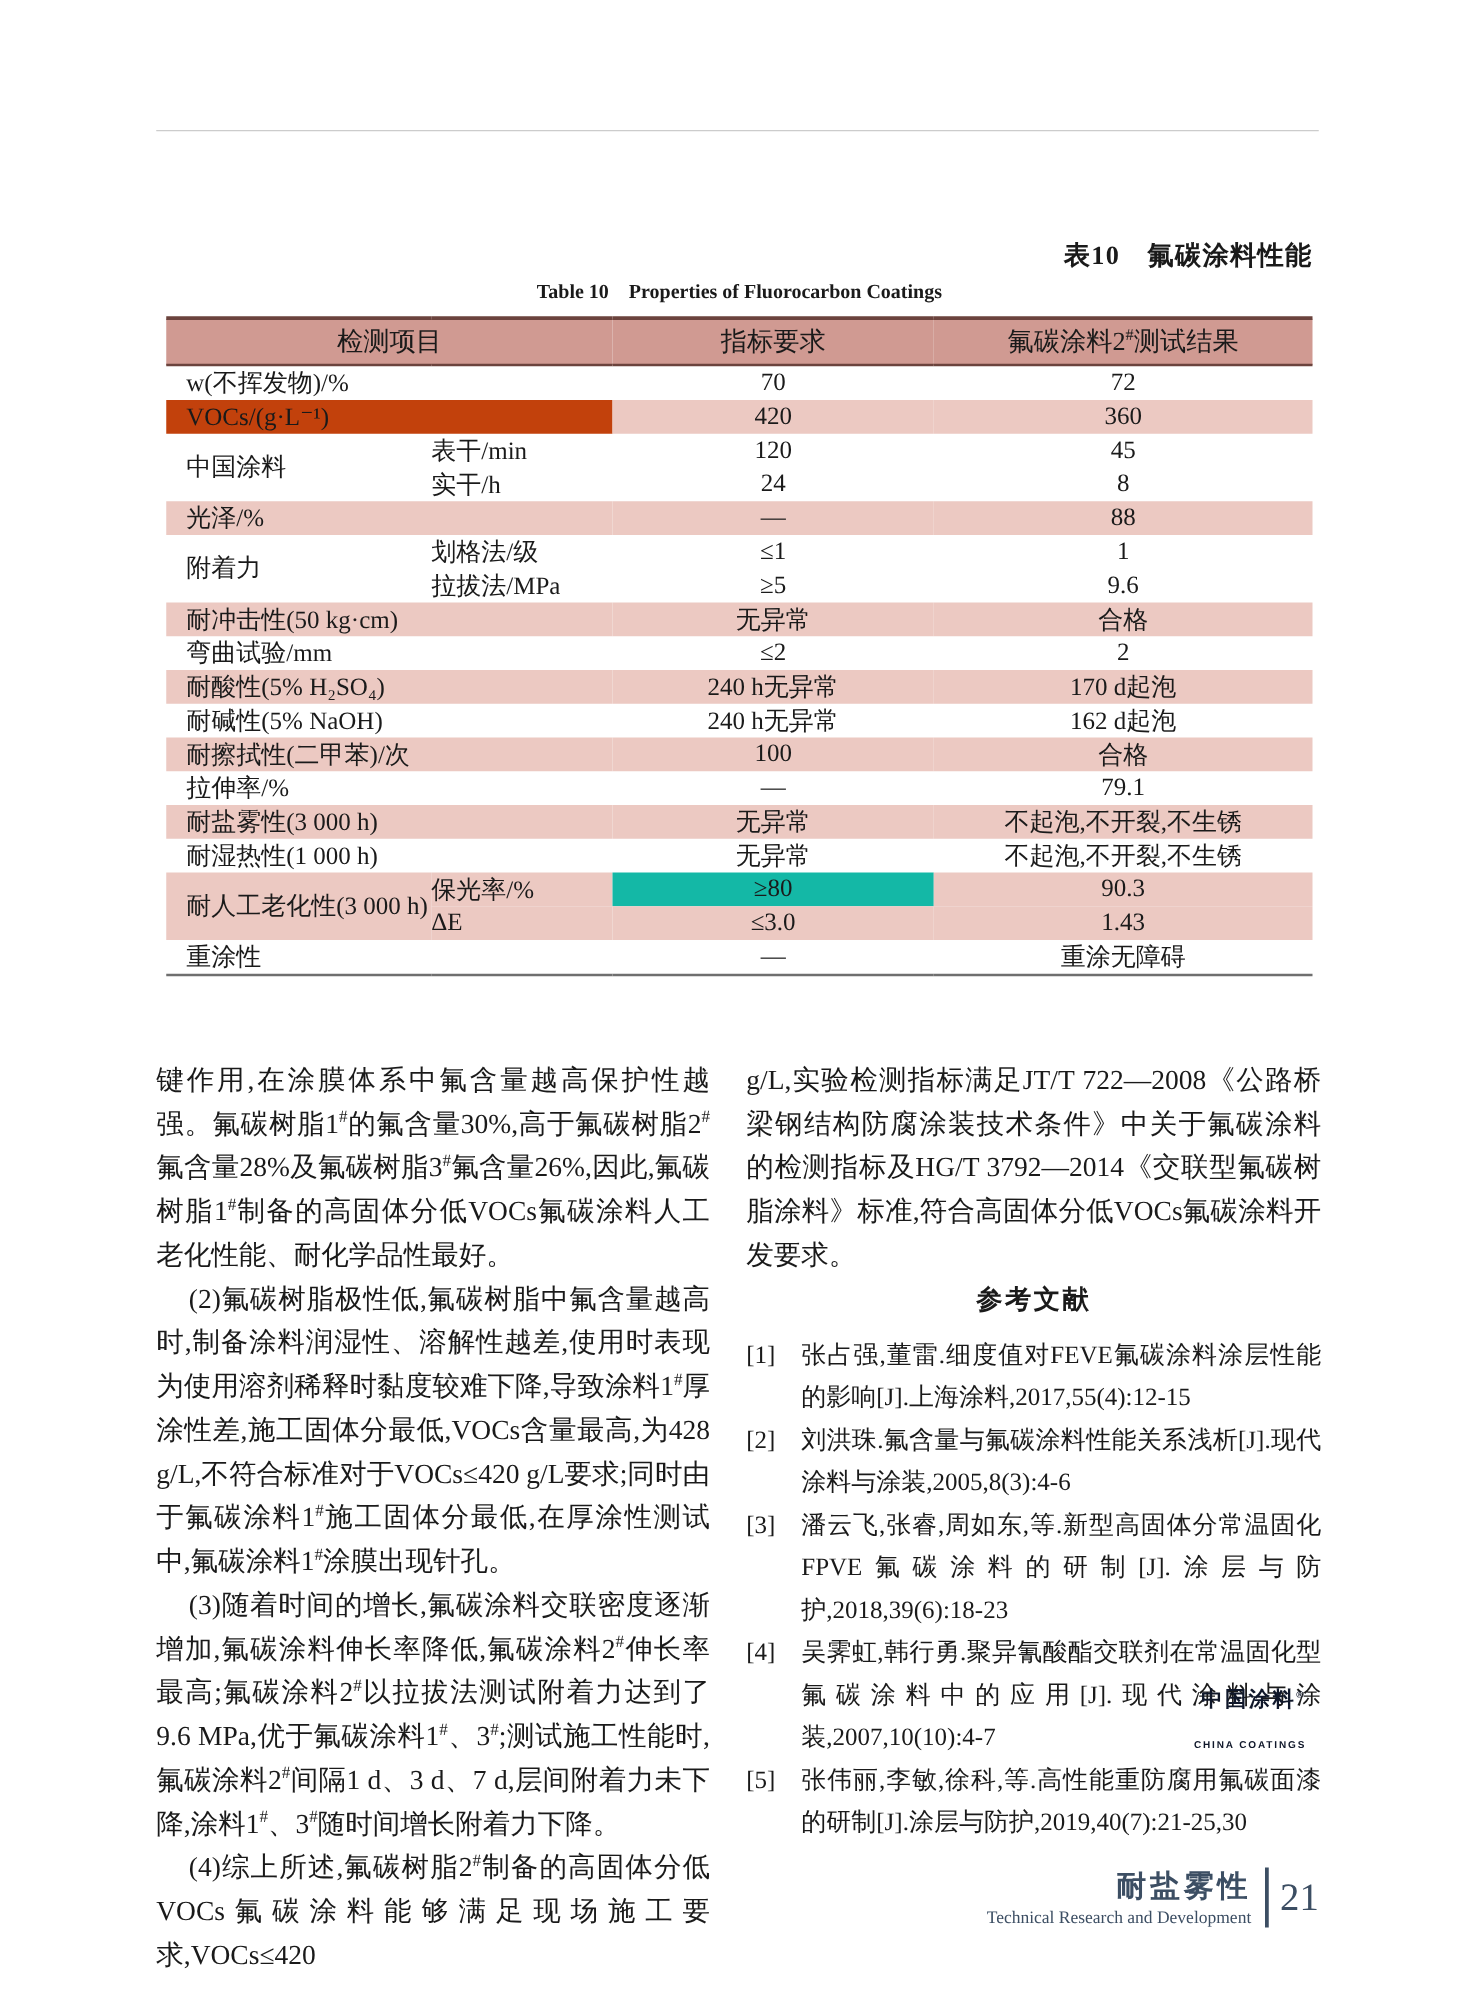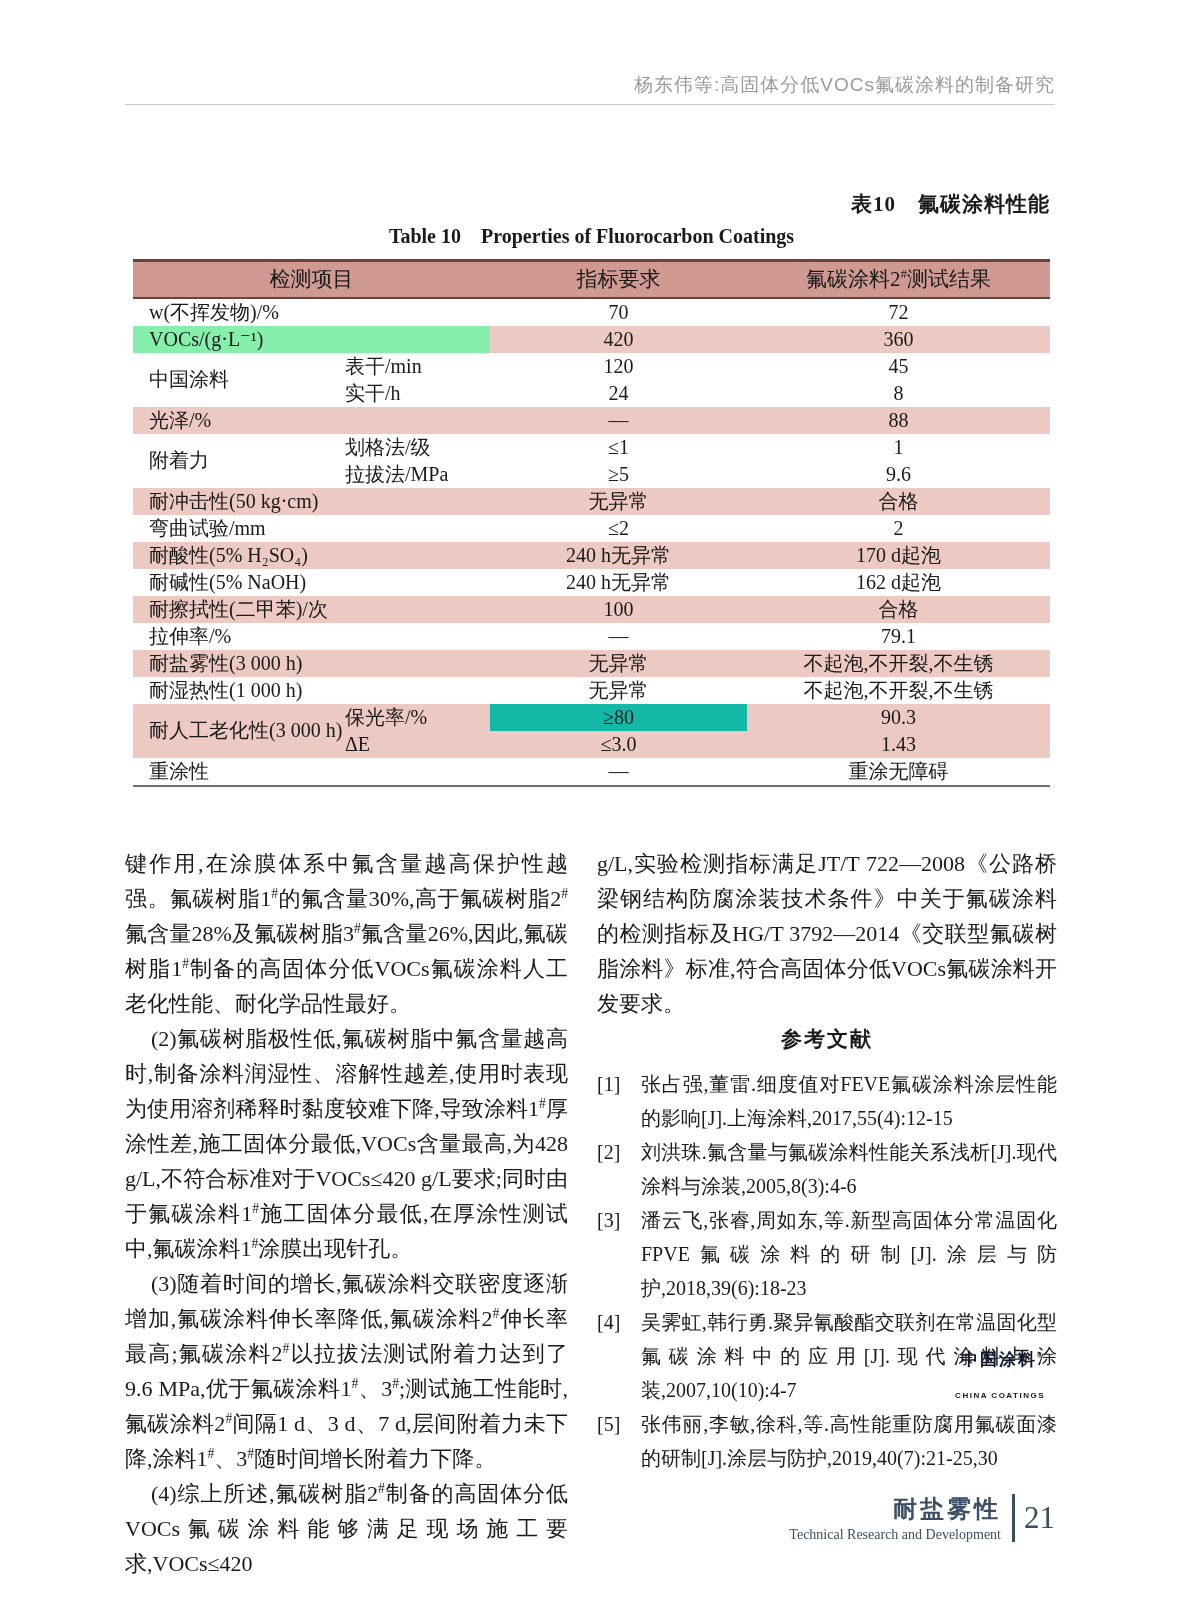--- a/index.html
+++ b/index.html
@@ -13,21 +13,21 @@
     position:absolute; top:72px; right:132px;
     font-family:"Liberation Sans","DejaVu Sans",sans-serif;
     font-size:19px; color:#9b9b9b; letter-spacing:1px;
   }
   .head-rule {
     position:absolute; top:104px; left:125px; width:930px;
     border-top:1px solid #cccccc;
   }
   .table-wrap { position:absolute; left:133px; top:190px; width:917px; }
   .tbl-title-cn { text-align:right; font-size:21px; font-weight:bold; letter-spacing:1px;font-family:Liberation Serif, serif; }
-  .tbl-title-en { text-align:center; font-size:20px; font-weight:bold; margin-top:5px; }
+  .tbl-title-en { text-align:center; font-size:16px; font-weight:bold; margin-top:5px; }
   table.props {
     margin-top:9px; width:100%; border-collapse:collapse; table-layout:fixed;
     border-top:3px solid #6b433d; border-bottom:2px solid #6f6f6f;
   }
   table.props th {
     height:37px; font-weight:normal; font-size:21px;
     border-bottom:2px solid #6b433d; text-align:center; vertical-align:middle;
   }
   table.props td { height:27px; font-size:20px; vertical-align:middle; }
   td.lab { text-align:left; padding-left:16px; }
@@ -52,21 +52,20 @@
   .f-cn { font-family:"Liberation Sans","DejaVu Sans",sans-serif; font-size:24px; font-weight:bold; letter-spacing:3px; }
   .f-en { font-size:14px; margin-top:2px; }
   .f-bar { width:3px; height:48px; margin:0 9px 0 11px; }
   .f-page { font-size:31px; }
 </style>
 </head>
 <body>
 
 <div class="page">
 
-  <div class="running-head">杨东伟等:高固体分低VOCs氟碳涂料的制备研究</div>
   <div class="head-rule"></div>
 
   <div class="table-wrap">
     <div class="tbl-title-cn">表10　氟碳涂料性能</div>
     <div class="tbl-title-en">Table 10　Properties of Fluorocarbon Coatings</div>
     <table class="props">
       <colgroup>
           <col style="width:212px">
           <col style="width:145px">
           <col style="width:257px">
@@ -79,21 +78,21 @@
             <th>氟碳涂料2<sup class="hash">#</sup>测试结果</th>
           </tr>
         </thead>
       <tbody>
           <tr>
             <td class="lab" colspan="2">w(不挥发物)/%</td>
             <td class="c">70</td>
             <td class="c">72</td>
           </tr>
           <tr>
-            <td class="lab" colspan="2" style="background:#86efac">VOCs/(g·L⁻¹)</td>
+            <td class="lab" colspan="2" style="background:#c2410c">VOCs/(g·L⁻¹)</td>
             <td class="c" style="background:#ecc9c2">420</td>
             <td class="c" style="background:#ecc9c2">360</td>
           </tr>
           <tr>
             <td class="lab" rowspan="2">中国涂料</td>
             <td class="sub">表干/min</td>
             <td class="c">120</td>
             <td class="c">45</td>
           </tr>
           <tr>

